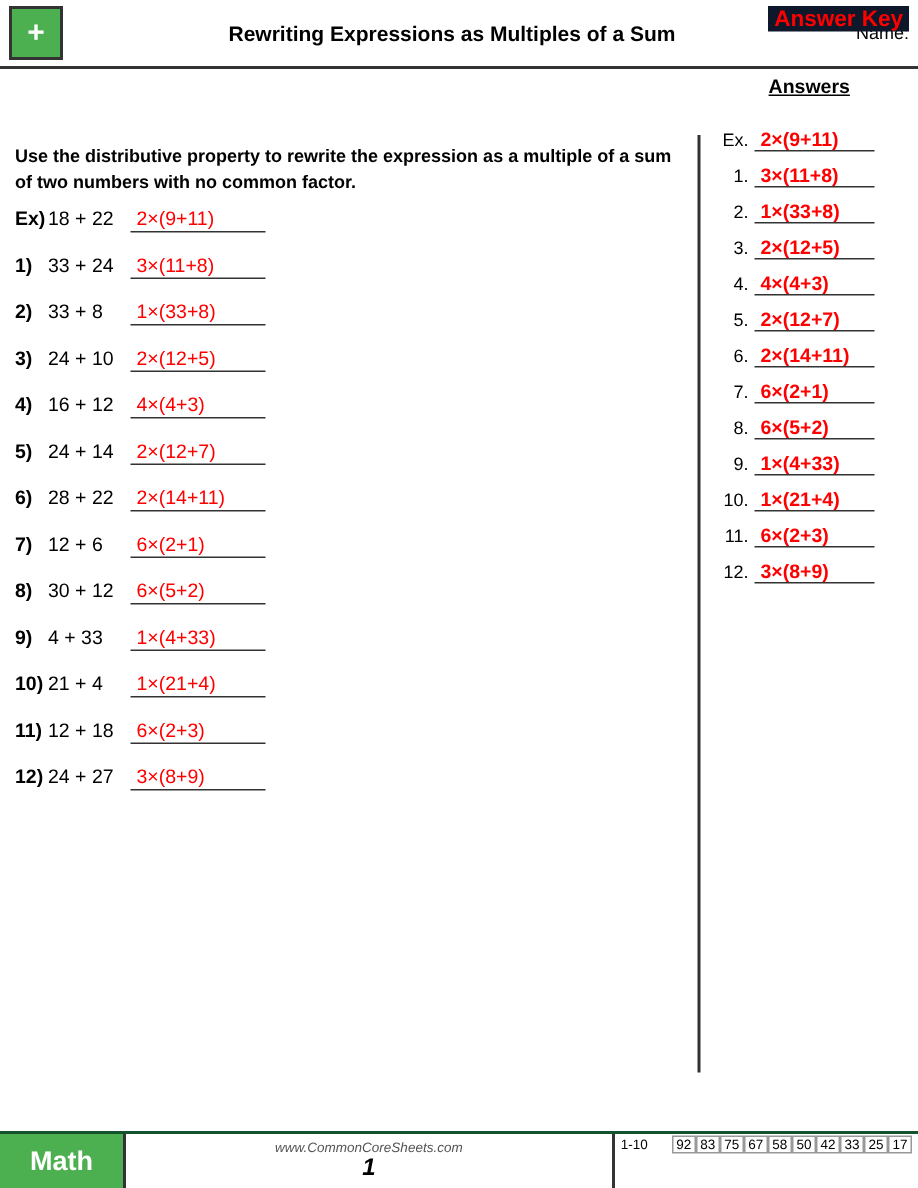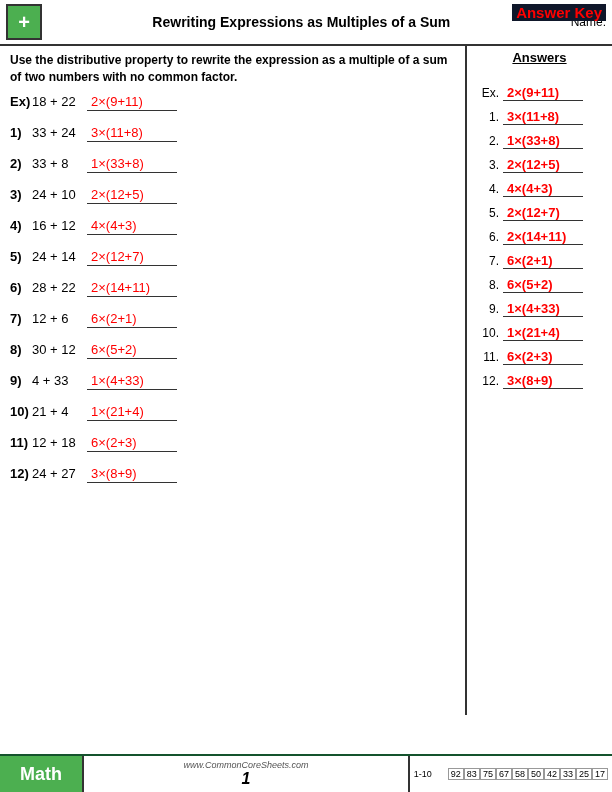--- a/index.html
+++ b/index.html
@@ -56,20 +56,21 @@
     .main-content {
       display: flex;
       height: calc(792px - 85px - 38px);
     }
 
     
     .worksheet {
       flex: 1;
       padding: 6px 10px;
       border-right: 2px solid #333;
+      margin-top: 44px;
     }
 
     .instructions {
       font-size: 12px;
       margin-bottom: 8px;
       line-height: 1.4;
     }
     .instructions strong {
       font-weight: bold;
     }
@@ -173,21 +174,21 @@
     .footer-page {
       font-size: 16px;
       font-weight: bold;
     }
     .footer-url {
       font-size: 9px;
       color: #555;
     }
     .footer-scores {
       display: flex;
-      flex-direction: column;
+      flex-direction: row;
       font-size: 9px;
       border-left: 2px solid #333;
       padding: 2px 4px;
       justify-content: center;
     }
     .score-row {
       display: flex;
       gap: 2px;
     }
     .score-cell {

